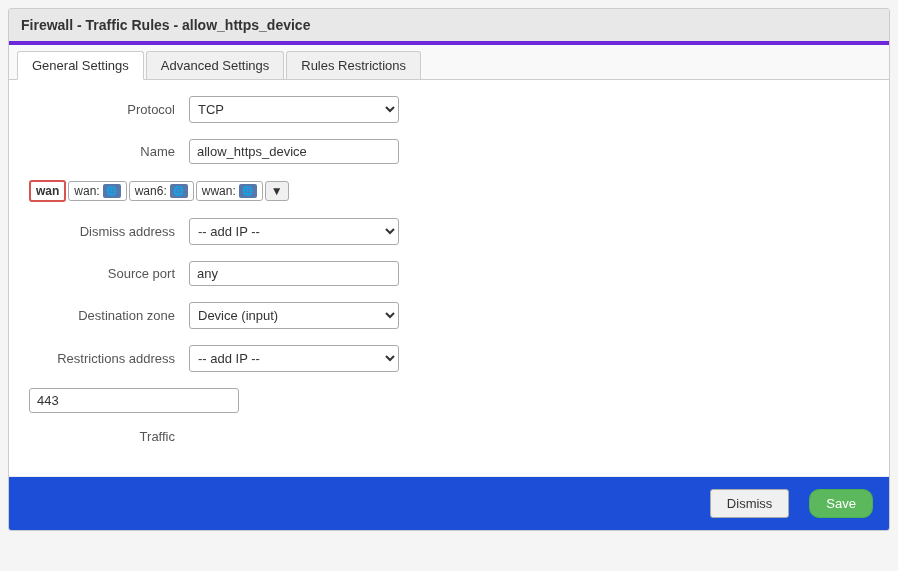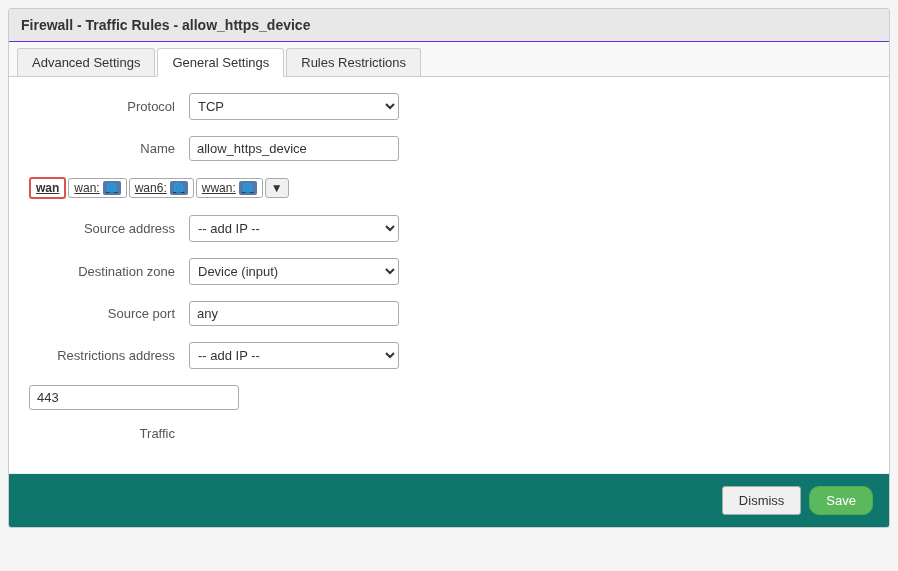--- a/index.html
+++ b/index.html
@@ -11,21 +11,21 @@
     }
     .page-wrapper {
       background: #fff;
       border: 1px solid #ccc;
       margin: 8px;
       border-radius: 3px;
       overflow: hidden;
     }
     .page-header {
       background: #e8e8e8;
-      border-bottom: 1px solid #6d28d9;
+      border-bottom: 4px solid #6d28d9;
       padding: 8px 12px;
     }
     .page-header h1 {
       font-size: 14px;
       font-weight: bold;
       color: #333;
     }
     .tabs-bar {
       display: flex;
       border-bottom: 1px solid #ccc;
@@ -98,21 +98,20 @@
     }
     .zone-tag {
       display: inline-flex;
       align-items: center;
       border: 1px solid #aaa;
       border-radius: 3px;
       padding: 2px 5px;
       font-size: 12px;
       background: #fff;
       gap: 3px;
-      text-decoration: underline;
     }
     .zone-tag.selected {
       border: 2px solid #d9534f;
       border-radius: 3px;
     }
     .zone-tag .zone-name {
       font-weight: bold;
     }
     .zone-icon {
       width: 18px;
@@ -136,23 +135,23 @@
       border-radius: 3px;
       padding: 2px 5px;
       background: #f0f0f0;
       cursor: pointer;
       font-size: 12px;
     }
     .footer-buttons {
       display: flex;
       justify-content: flex-end;
       padding: 12px 16px;
-      gap: 8px;
+      gap: 20px;
       border-top: 1px solid #eee;
-      background: #0f766e;
+      background: #1d4ed8;
     }
     .btn {
       padding: 6px 16px;
       border-radius: 3px;
       font-size: 13px;
       cursor: pointer;
       border: 1px solid #aaa;
     }
     .btn-default {
       background: #f0f0f0;
@@ -167,22 +166,22 @@
   </style>
 </head>
 <body>
 
 <div class="page-wrapper">
   <div class="page-header">
     <h1>Firewall - Traffic Rules - allow_https_device</h1>
   </div>
 
   <div class="tabs-bar">
+    <div class="tab active">General Settings</div>
     <div class="tab">Advanced Settings</div>
-    <div class="tab active">General Settings</div>
     <div class="tab">Rules Restrictions</div>
   </div>
 
   <div class="form-body">
 
     <div class="form-row">
       <div class="form-label">Protocol</div>
       <div class="form-control">
         <select>
           <option>TCP</option>
@@ -218,39 +217,39 @@
           <span>wwan:</span>
           <span class="zone-icon globe">🌐</span>
         </div>
         <div class="zone-dropdown-btn">
           <span>▼</span>
         </div>
       </div>
     </div>
 
     <div class="form-row">
-      <div class="form-label">Source address</div>
+      <div class="form-label">Dismiss address</div>
       <div class="form-control">
         <select>
           <option>-- add IP --</option>
         </select>
       </div>
     </div>
 
     <div class="form-row">
+      <div class="form-label">Source port</div>
+      <div class="form-control">
+        <input type="text" value="any" style="">
+      </div>
+    </div>
+
+    <div class="form-row">
       <div class="form-label">Destination zone</div>
       <div class="form-control">
         <select><option>Device  (input)</option></select>
-      </div>
-    </div>
-
-    <div class="form-row">
-      <div class="form-label">Source port</div>
-      <div class="form-control">
-        <input type="text" value="any" style="">
       </div>
     </div>
 
     <div class="form-row">
       <div class="form-label">Restrictions address</div>
       <div class="form-control">
         <select>
           <option>-- add IP --</option>
         </select>
       </div>

